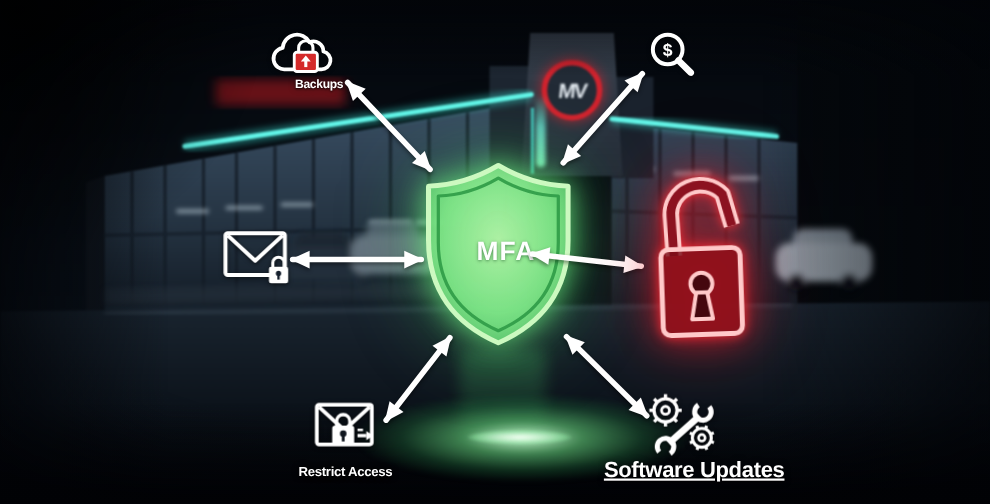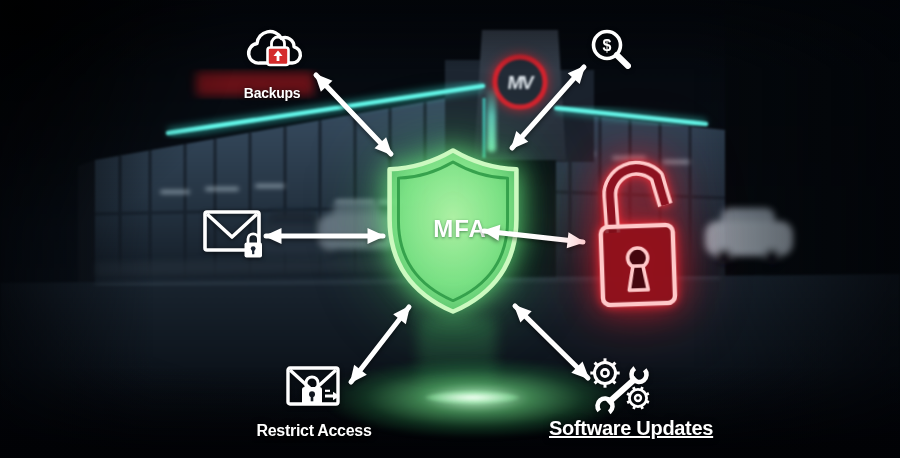--- a/index.html
+++ b/index.html
@@ -50,23 +50,23 @@
     color:#fff;font-size:24px;font-weight:bold;letter-spacing:1px;
     text-shadow:0 1px 3px rgba(10,60,25,.55);
   }
   
   #diagram-svg{left:0;top:0;}
   .node-label{
     color:#fff;font-weight:bold;text-align:center;letter-spacing:-.3px;
     text-shadow:0 1px 2px rgba(0,0,0,.85), 0 0 6px rgba(0,0,0,.5);
     white-space:nowrap;
   }
-  #label-backups{left:232px;top:85px;width:80px;font-size:14px;}
+  #label-backups{left:232px;top:71px;width:80px;font-size:11px;text-align:right;}
   #label-phishing{left:560px;top:77px;width:140px;font-size:15px;}
-  #label-restrict{left:244px;top:422px;width:140px;font-size:16px;}
+  #label-restrict{left:244px;top:422px;width:140px;font-size:12px;}
   #label-updates{left:549px;top:417px;width:140px;font-size:20px;text-decoration:underline;}
 </style>
 </head>
 <body>
 
 <div id="stage">
 
   <svg id="bg-svg" class="abs" width="900" height="458" aria-hidden="true">
     <defs>
       <linearGradient id="skyG" x1="0" y1="0" x2="0" y2="1">

